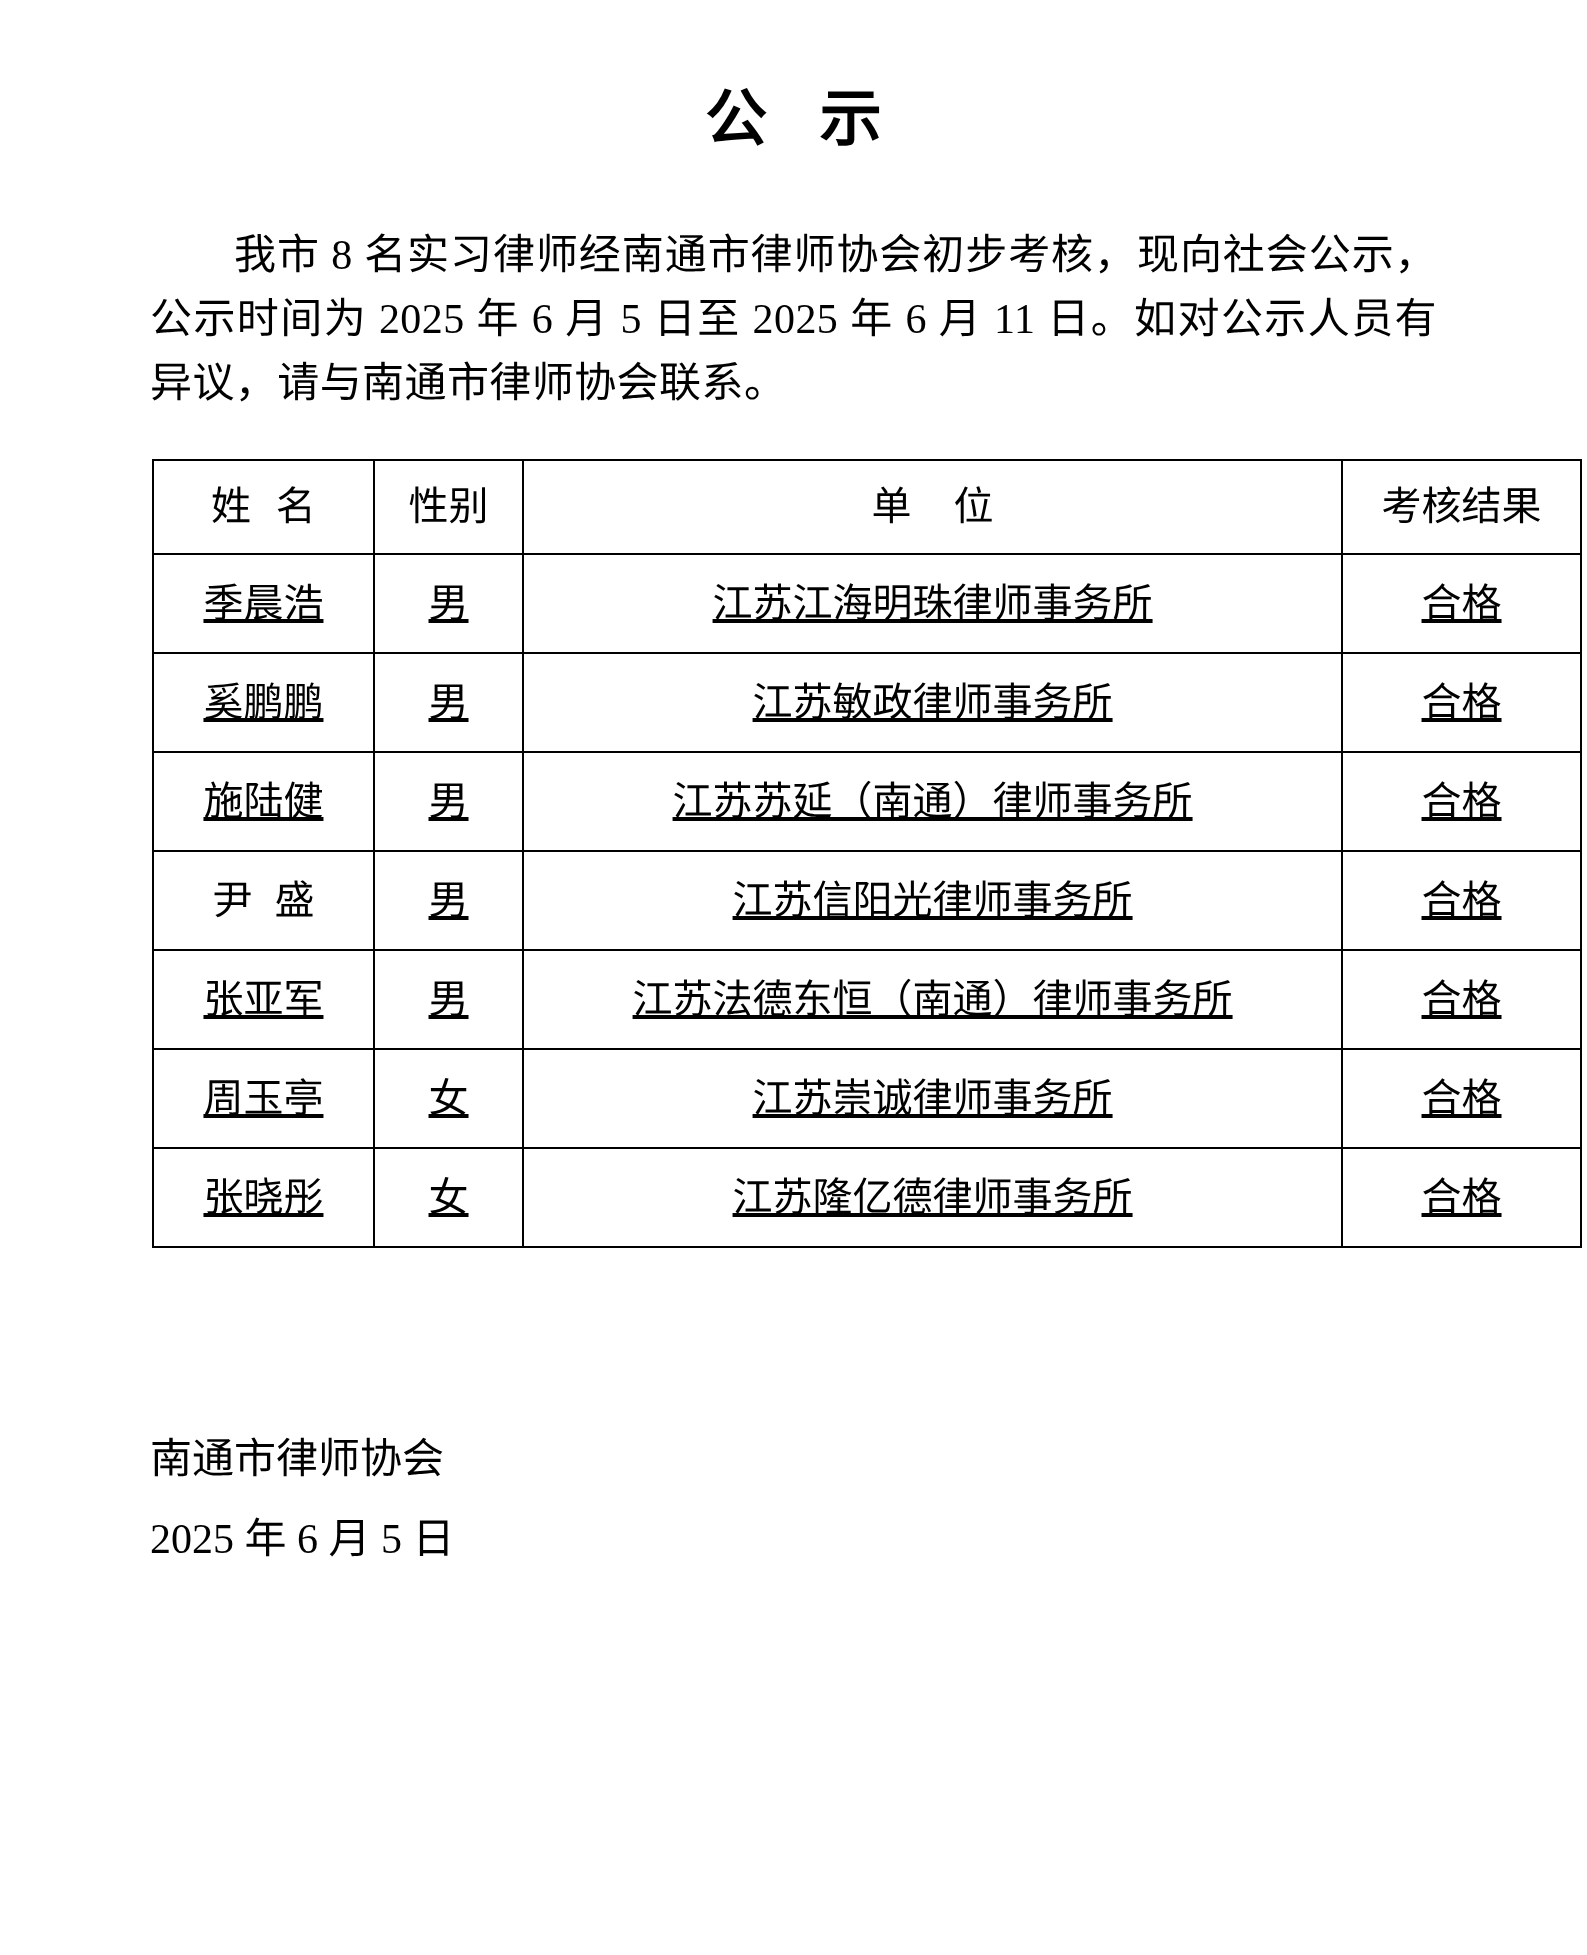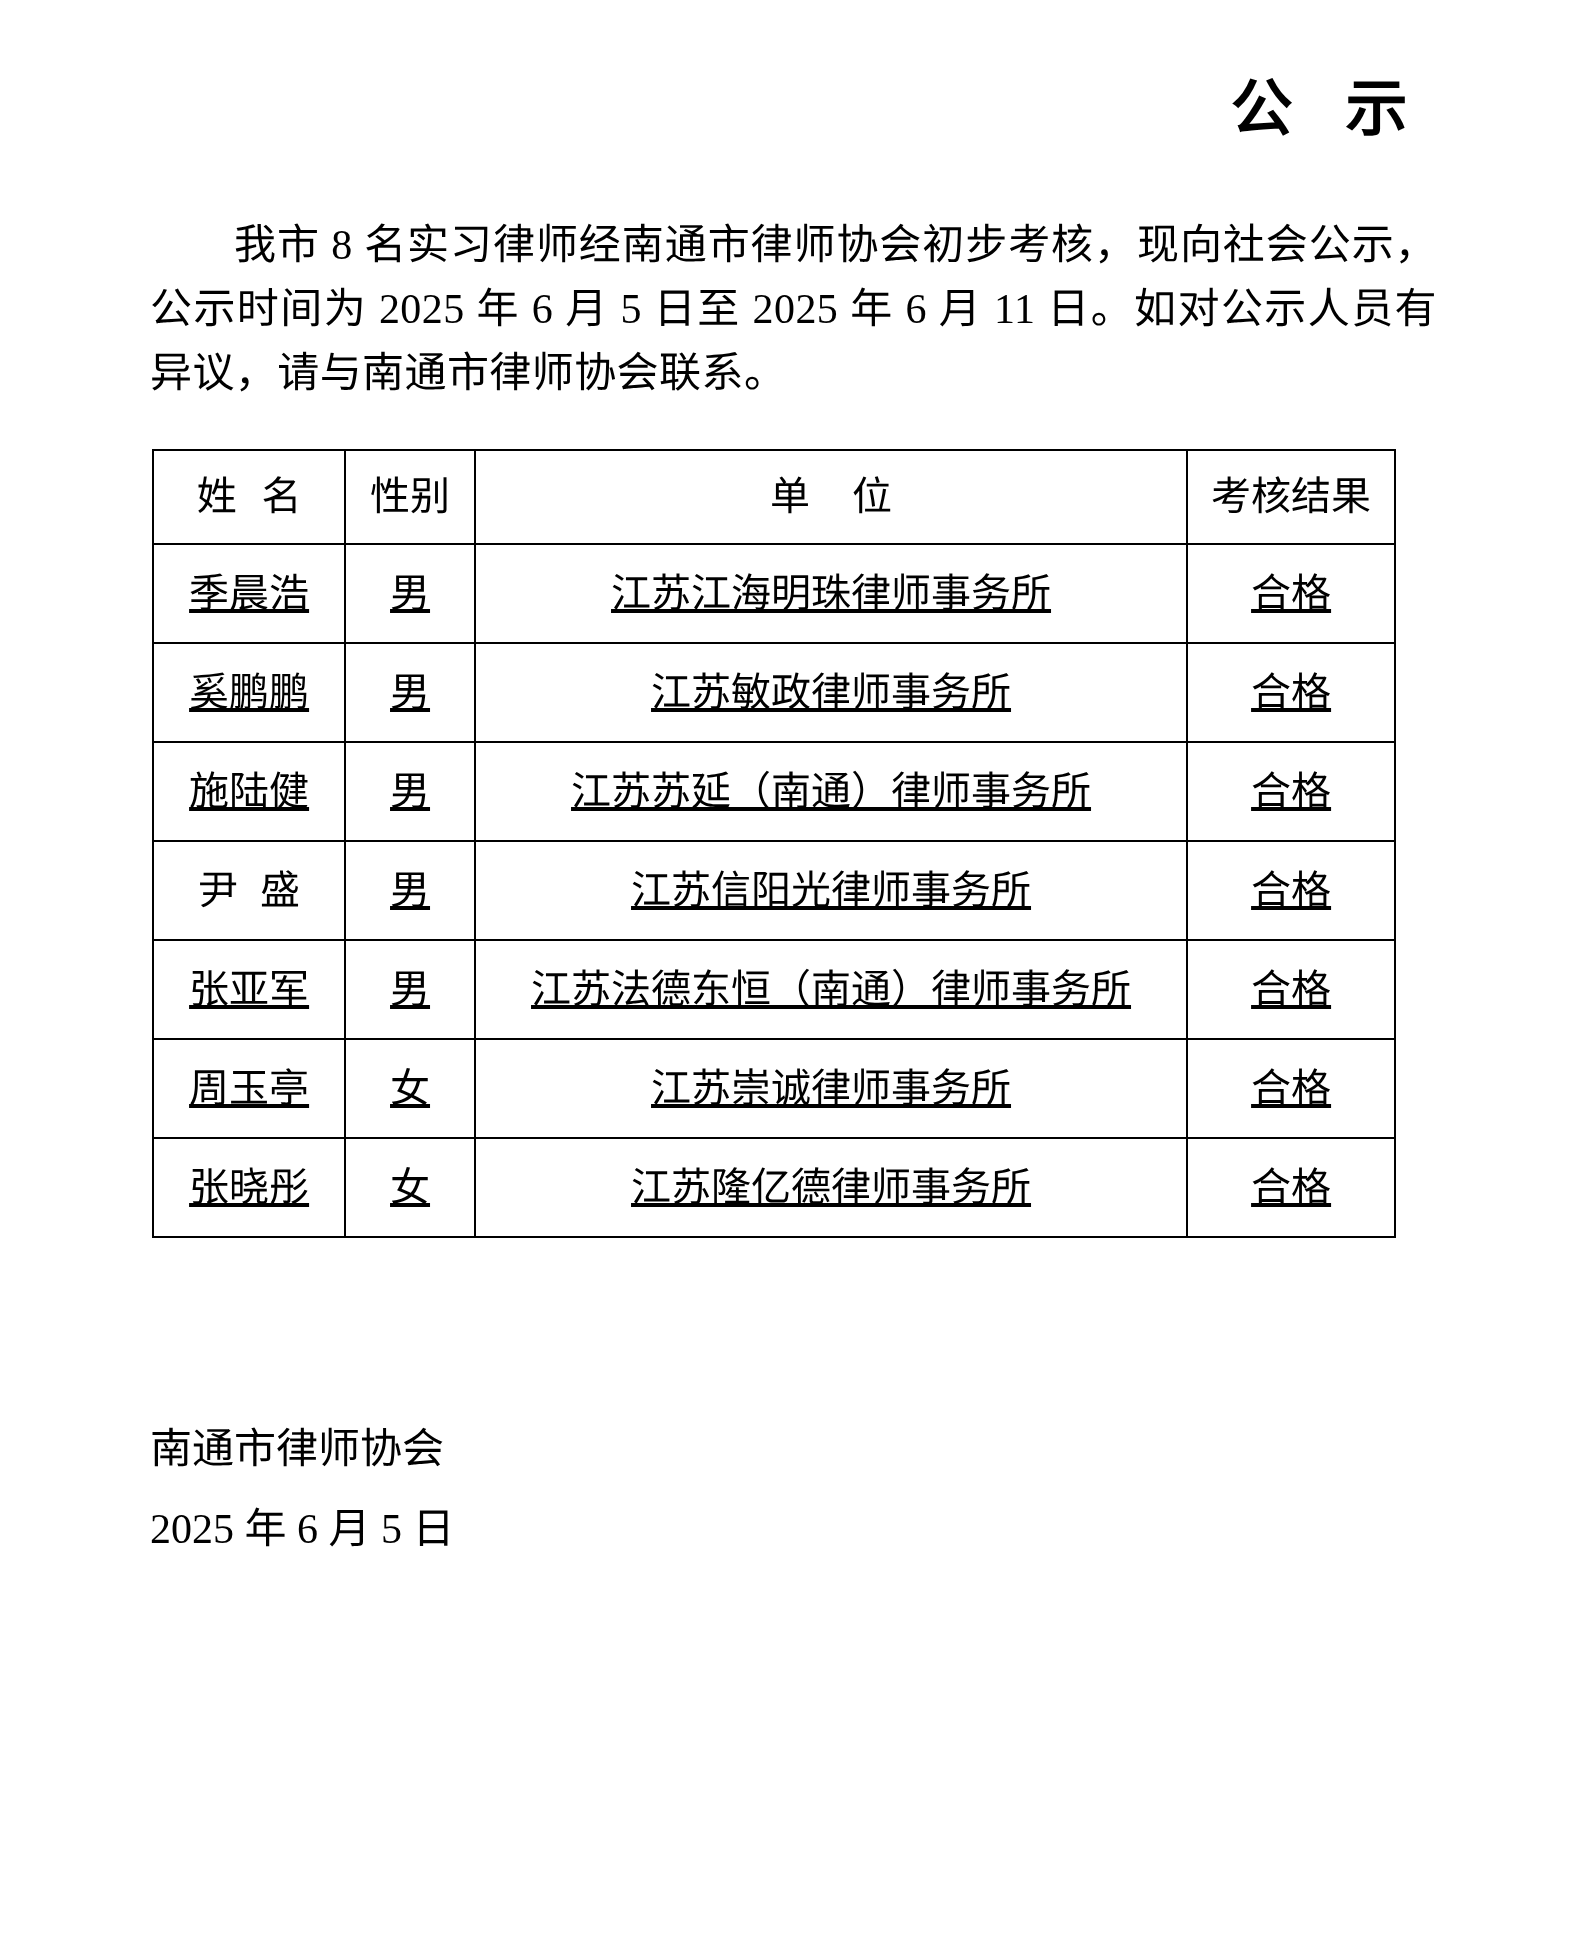--- a/index.html
+++ b/index.html
@@ -19,27 +19,27 @@
   .page {
     position: relative;
     width: 1587px;
     height: 1955px;
     box-sizing: border-box;
     padding: 0 150px;
   }
 
   
   .doc-title {
-    text-align: right;
+    text-align: center;
     font-size: 62px;
     font-weight: bold;
     letter-spacing: 0.30em;
     text-indent: 0.30em;
-    margin: 11px;
-    padding-top: 67px;
+    margin: 0;
+    padding-top: 88px;
     line-height: 1.0;
     font-family: "Liberation Serif", "DejaVu Serif", serif;
   }
 
   
   .body-block {
     margin-top: 74px;
     font-size: 42px;
     line-height: 1.52;
     letter-spacing: 0.01em;
@@ -54,21 +54,21 @@
   .body-para + .body-para {
     margin-top: 4px;
   }
 
   
   .table-wrap {
     margin-top: 44px;
   }
   table.roster {
     border-collapse: collapse;
-    width: 1244px;
+    width: 1430px;
     margin: 0 auto 0 2px;
     table-layout: fixed;
     font-size: 40px;
     border-radius: 26px;
   }
   table.roster th,
   table.roster td {
     border: 2px solid #000000;
     text-align: center;
     vertical-align: middle;

